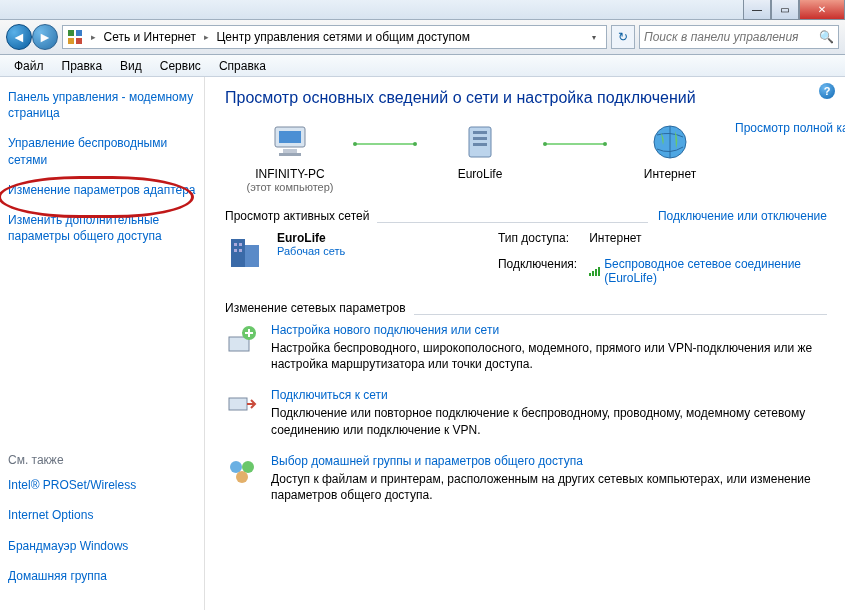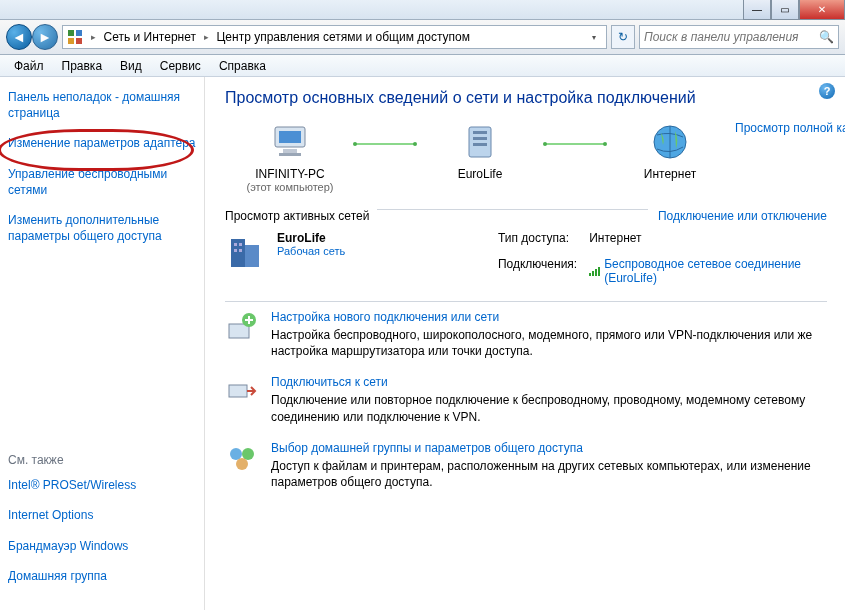--- a/index.html
+++ b/index.html
@@ -48,21 +48,21 @@
 .map-nodes { display: flex; align-items: flex-start; gap: 0; }
 .node { text-align: center; width: 130px; }
 .node-icon { width: 42px; height: 42px; margin: 0 auto 4px; display:flex; align-items:center; justify-content:center;}
 .node-label { font-size: 12px; }
 .node-sub { color: #666; font-size: 11px; }
 .conn-line { width: 60px; border-top: 2px solid #8bd88b; position: relative; margin-top: 22px; }
 .conn-line::before, .conn-line::after { content:""; position:absolute; width:4px; height:4px; background:#4caf50; border-radius:50%; top:-3px;}
 .conn-line::before{ left:-2px;} .conn-line::after{ right:-2px;}
 .full-map { color: #0066cc; cursor: pointer; font-size: 12px; white-space:nowrap; }
 
-.section-hdr { display: flex; align-items: flex-start; margin: 16px 0 8px; }
+.section-hdr { display: flex; align-items: flex-end; margin: 16px 0 8px; }
 .section-hdr .lbl { color: #000; margin-right: 8px; }
 .section-hdr .line { flex: 1; height: 1px; background: #d0d6de; }
 .section-hdr .action { color: #0066cc; cursor: pointer; margin-left: 10px; }
 
 .active-net { display: flex; gap: 14px; }
 .net-left { display: flex; gap: 10px; width: 240px; }
 .net-icon { width: 42px; height: 42px; }
 .net-name { font-weight: bold; }
 .net-type { color: #0066cc; cursor: pointer; font-size: 11px;}
 .net-right { display: grid; grid-template-columns: auto auto; column-gap: 12px; row-gap: 4px; font-size: 12px; margin-left: 39px; gap: 12px;}
@@ -120,23 +120,23 @@
 <div class="menubar">
   <div class="menu-item">Файл</div>
   <div class="menu-item">Правка</div>
   <div class="menu-item">Вид</div>
   <div class="menu-item">Сервис</div>
   <div class="menu-item">Справка</div>
 </div>
 
 <div class="content">
   <div class="sidebar">
-    <div class="side-link">Панель неполадок - домашняя страница</div>
+    <div class="side-link">Панель управления - модемному страница</div>
+    <div class="side-link">Управление беспроводными сетями</div>
     <div class="side-link highlight-ring">Изменение параметров адаптера</div>
-    <div class="side-link">Управление беспроводными сетями</div>
     <div class="side-link">Изменить дополнительные параметры общего доступа</div>
     <div class="side-spacer"></div>
     <div class="side-sec">См. также</div>
     <div class="side-link">Intel® PROSet/Wireless</div>
     <div class="side-link">Internet Options</div>
     <div class="side-link">Брандмауэр Windows</div>
     <div class="side-link">Домашняя группа</div>
   </div>
 
   <div class="main">
@@ -217,20 +217,21 @@
               <span></span>
               <span></span>
               <span></span>
             </span>
           <span>Беспроводное сетевое соединение (EuroLife)</span>
         </div>
       </div>
     </div>
 
     <div class="section-hdr">
+      <span class="lbl">Изменение сетевых параметров</span>
       <span class="line"></span>
     </div>
 
     <div class="task">
       <div class="task-icon">
           <svg width="34" height="34">
             <rect x="4" y="14" width="20" height="14" fill="#d8e4f0" stroke="#7a8aa0"></rect>
             <circle cx="24" cy="10" r="7" fill="#6ac76a"></circle>
             <path d="M24 6 L24 14 M20 10 L28 10" stroke="#fff" stroke-width="2"></path>
           </svg>

